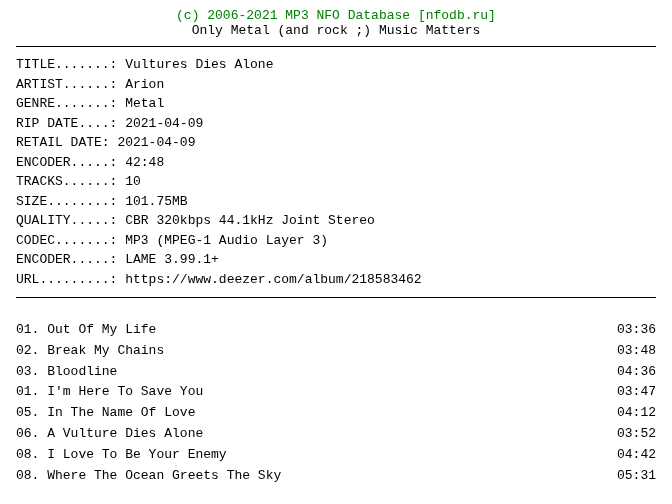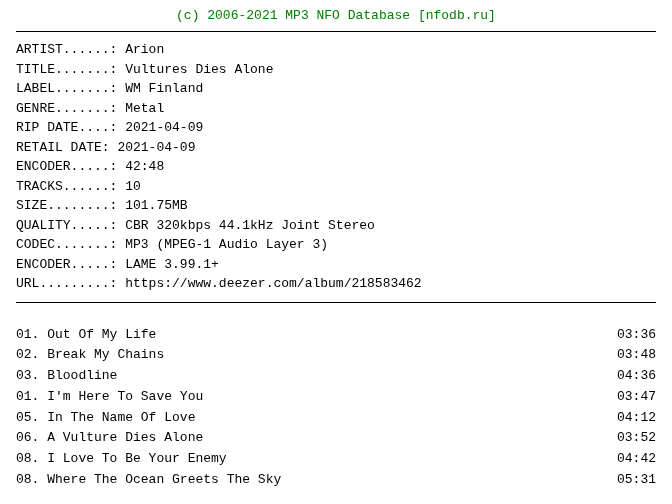--- a/index.html
+++ b/index.html
@@ -57,28 +57,28 @@
     }
     .spacer {
       height: 10px;
     }
   </style>
 </head>
 <body>
 
 <div class="header">
   <div class="header-line1">(c) 2006-2021 MP3 NFO Database [nfodb.ru]</div>
+  <div class="header-line2">Only Metal (and rock ;) Music Matters</div>
 </div>
 
 <hr>
 
 <div class="metadata" id="metadata-container">
-<div class="metadata-line">ARTIST......: Arion</div>
-    <div class="metadata-line">TITLE.......: Vultures Dies Alone</div>
-    <div class="metadata-line">LABEL.......: WM Finland</div>
+<div class="metadata-line">TITLE.......: Vultures Dies Alone</div>
+    <div class="metadata-line">ARTIST......: Arion</div>
     <div class="metadata-line">GENRE.......: Metal</div>
     <div class="metadata-line">RIP DATE....: 2021-04-09</div>
     <div class="metadata-line">RETAIL DATE: 2021-04-09</div>
     <div class="metadata-line">ENCODER.....: 42:48</div>
     <div class="metadata-line">TRACKS......: 10</div>
     <div class="metadata-line">SIZE........: 101.75MB</div>
     <div class="metadata-line">QUALITY.....: CBR 320kbps 44.1kHz Joint Stereo</div>
     <div class="metadata-line">CODEC.......: MP3 (MPEG-1 Audio Layer 3)</div>
     <div class="metadata-line">ENCODER.....: LAME 3.99.1+</div>
     <div class="metadata-line">URL.........: https://www.deezer.com/album/218583462</div>

